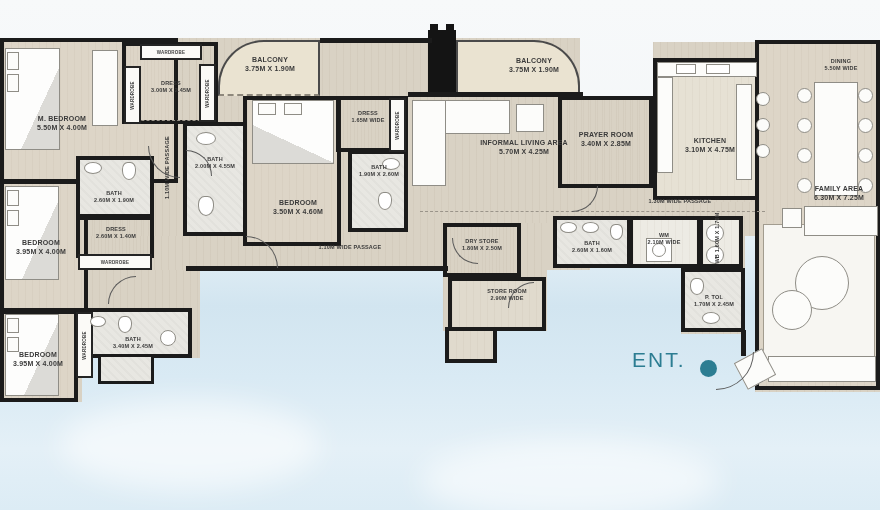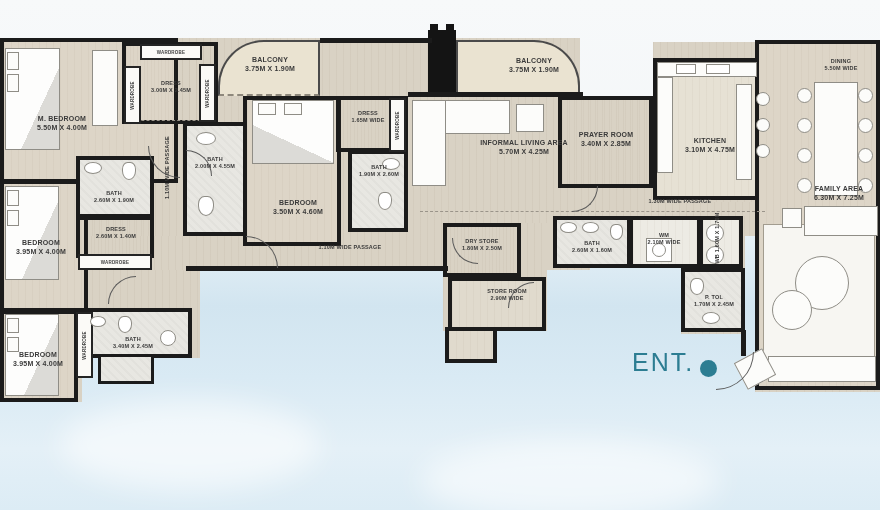--- a/index.html
+++ b/index.html
@@ -27,21 +27,21 @@
     display:flex;align-items:center;justify-content:center;overflow:hidden;
     font-size:4.5px;font-weight:bold;color:#3d3d3d;letter-spacing:.2px;}
   .ward.v span{transform:rotate(-90deg);white-space:nowrap;}
   .door{position:absolute;box-sizing:border-box;border-left:1.5px solid #5a5a5a;border-bottom:1.5px solid #5a5a5a;border-bottom-left-radius:100%;}
   .dash{position:absolute;border-top:1.5px dashed #9a948a;}
   .label{position:absolute;text-align:center;color:#3a3a3a;font-weight:bold;
     font-size:7px;line-height:1.3;letter-spacing:.2px;}
   .label .dm{display:block;font-weight:bold;}
   .sm{font-size:5.5px;}
   .vlabel{transform:rotate(-90deg);transform-origin:center;white-space:nowrap;}
-  .ent{position:absolute;color:#2c7d92;font-size:25px;letter-spacing:2px;font-weight:400;}
+  .ent{position:absolute;color:#2c7d92;font-size:21px;letter-spacing:2px;font-weight:400;}
   .dot{position:absolute;border-radius:50%;background:#2c7d92;}
 </style>
 </head>
 <body>
 
 <div class="stage">
   <div class="cloud" style="left:60px;top:400px;width:260px;height:90px;"></div>
   <div class="cloud" style="left:420px;top:440px;width:300px;height:80px;"></div>
 
   <div class="floor" style="left:0;top:38px;width:580px;height:232px;"></div>

